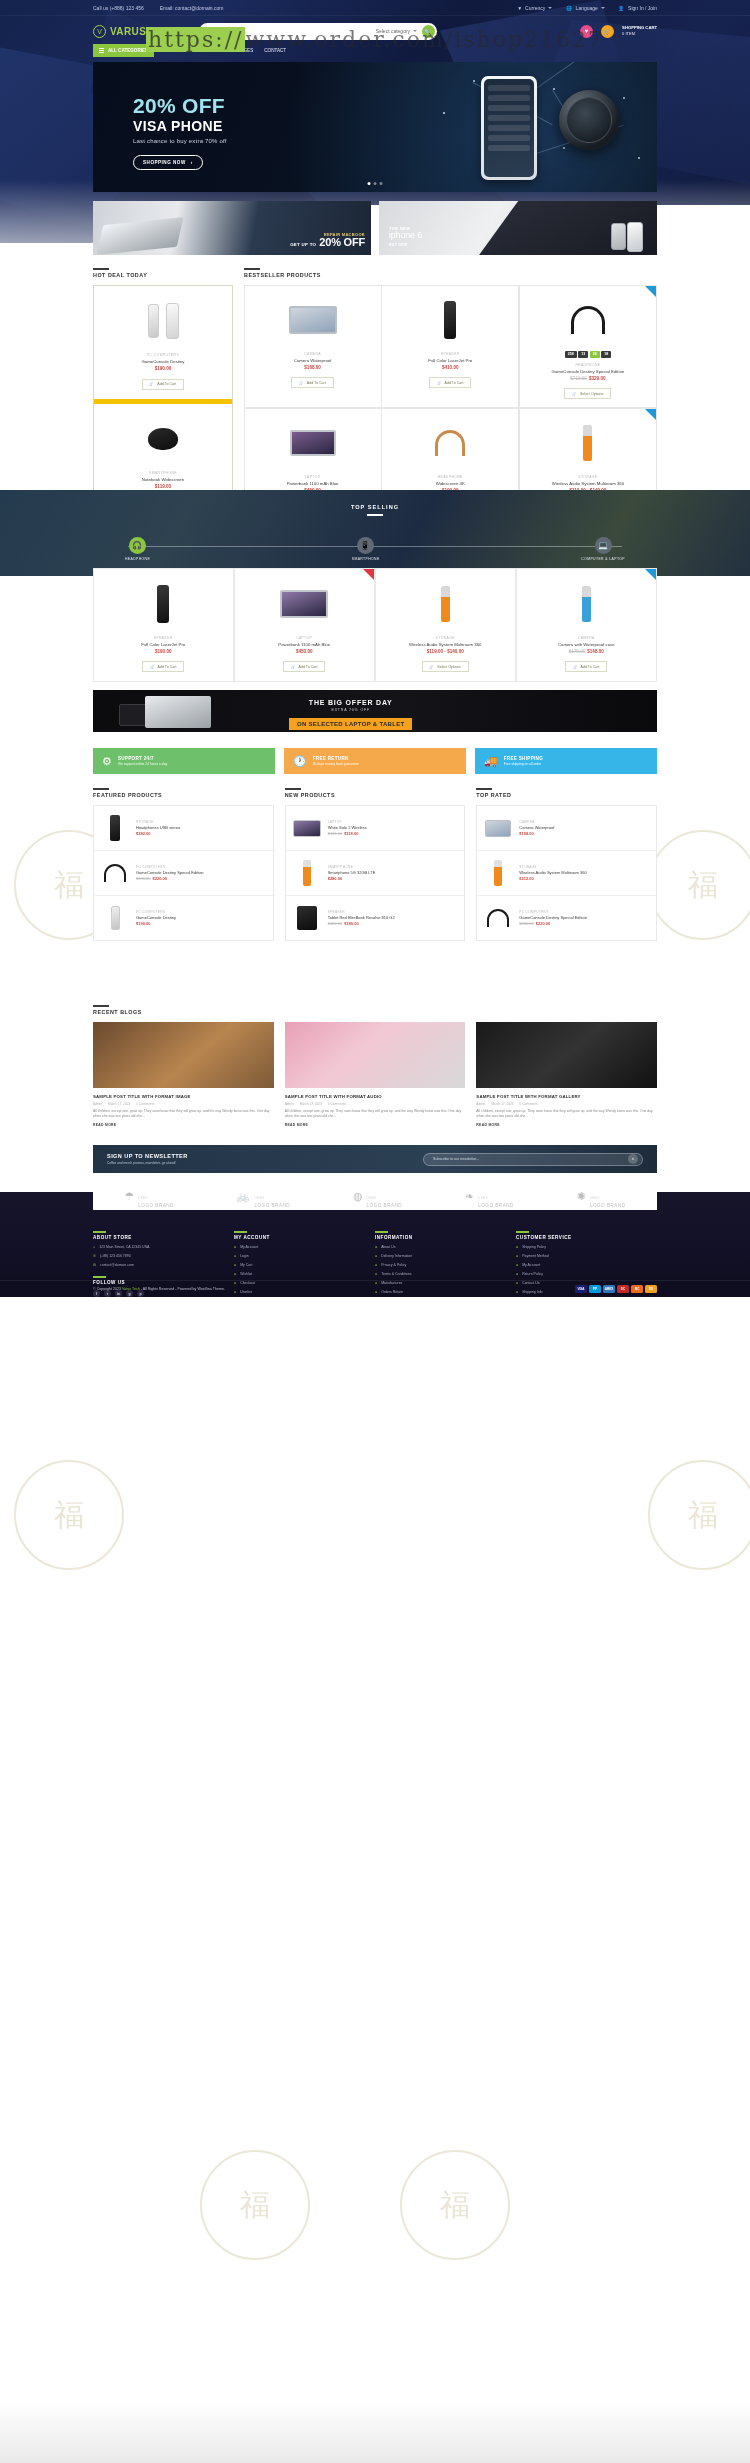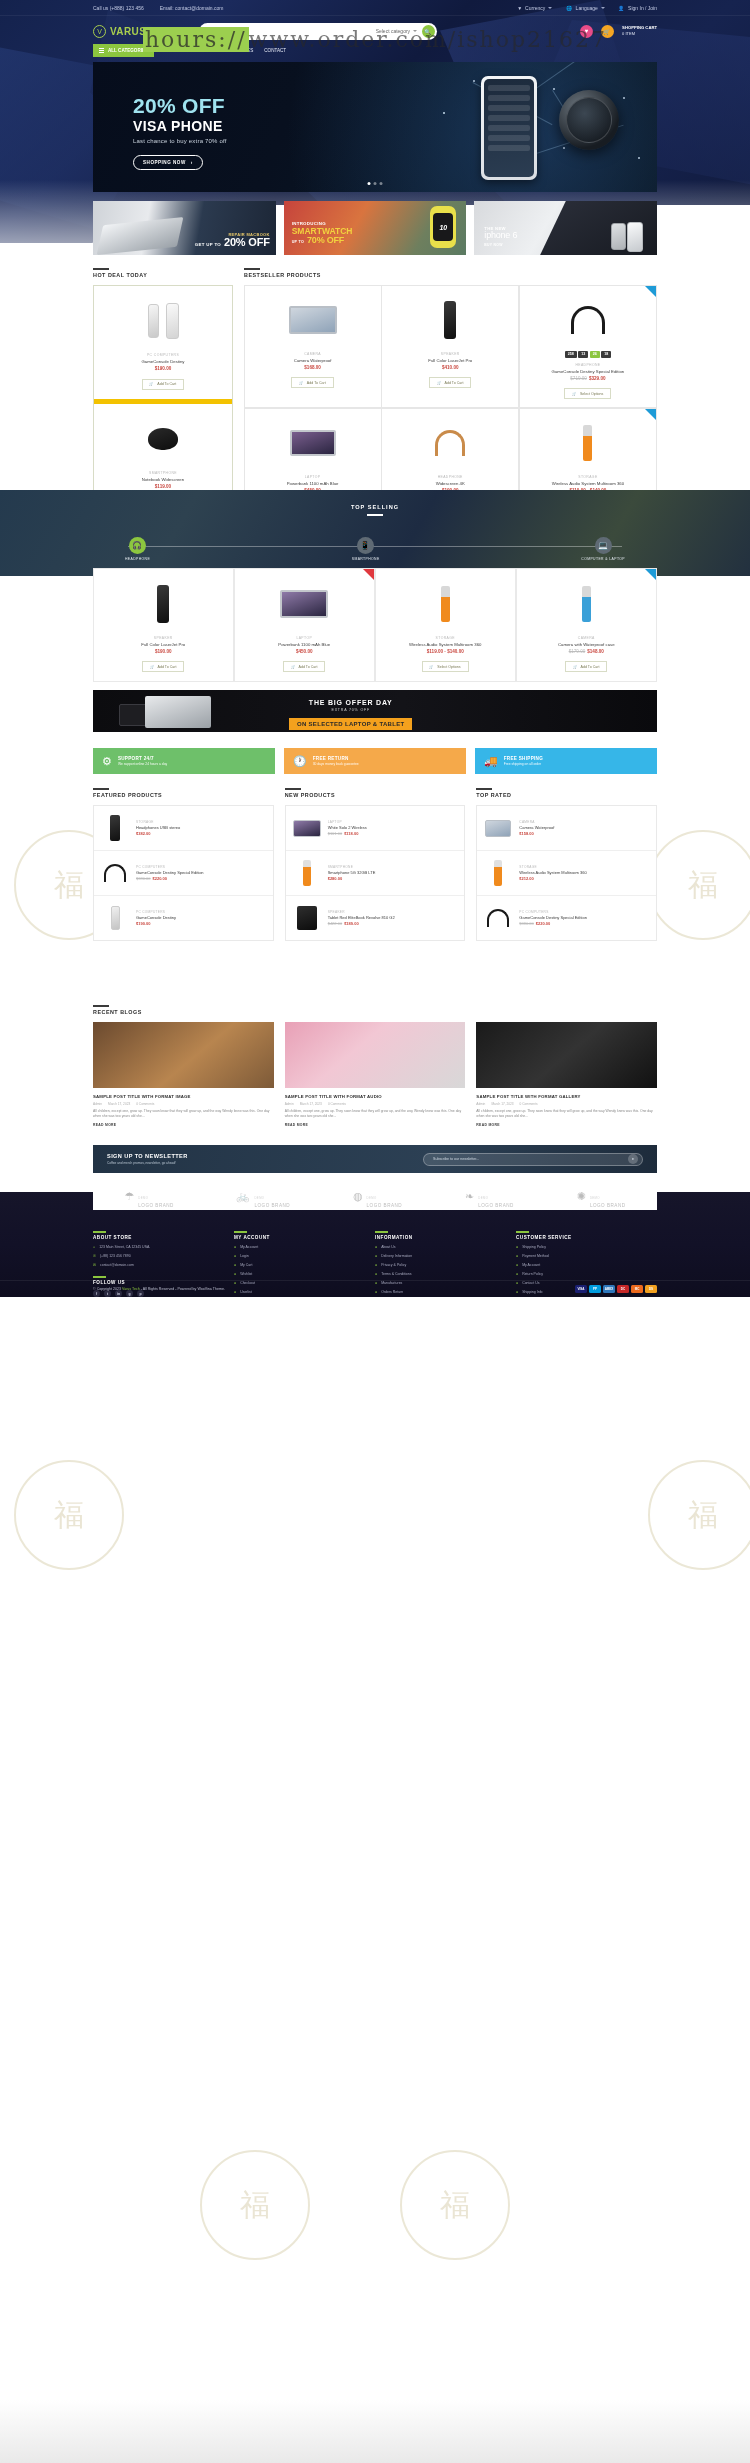--- a/index.html
+++ b/index.html
@@ -434,33 +434,20 @@
     <div class="promo macbook">
       <div class="lap"></div>
       <div class="promo-txt">
         <div class="pt-sm">REPAIR MACBOOK</div>
         <div style="display:flex;align-items:baseline;gap:3px;justify-content:flex-end;">
           <span class="pt-pre">GET UP TO</span>
           <span class="pt-lg">20% OFF</span>
         </div>
       </div>
     </div>
-    <div class="promo watch">
-      <div class="wch">
-          <i>10</i>
-        </div>
-      <div class="promo-txt">
-        <div class="pt-pre">INTRODUCING</div>
-        <div class="pt-sm2">SMARTWATCH</div>
-        <div style="display:flex;align-items:baseline;gap:3px;">
-          <span class="pt-pre" style="font-size:3.6px">UP TO</span>
-          <span class="pt-lg">70% OFF</span>
-        </div>
-      </div>
-    </div>
     <div class="promo iphone">
       <div class="ip-card"></div>
       <div class="ph2"></div>
       <div class="ph3"></div>
       <div class="promo-txt">
         <div class="pt-pre">THE NEW</div>
         <div class="pt-lg">iphone 6</div>
         <div class="pt-sm" style="color:#fff;font-size:3.4px;margin-top:3px;">BUY NOW</div>
       </div>
     </div>
@@ -1001,16 +988,16 @@
         <b style="background:#c62828">DC</b>
         <b style="background:#eb6a1e">MC</b>
         <b style="background:#f0a020">DS</b>
       </div>
     </div>
   </div>
 
   <div class="bottom-fade"></div>
 
   <div class="wm-url" style="top:27px;">
-    <span class="hl">hours://</span><span>www.order.com/ishop21627</span>
+    <span class="hl">https://</span><span>www.order.com/ishop21627</span>
   </div>
 
 </div>
 
 </body></html>

